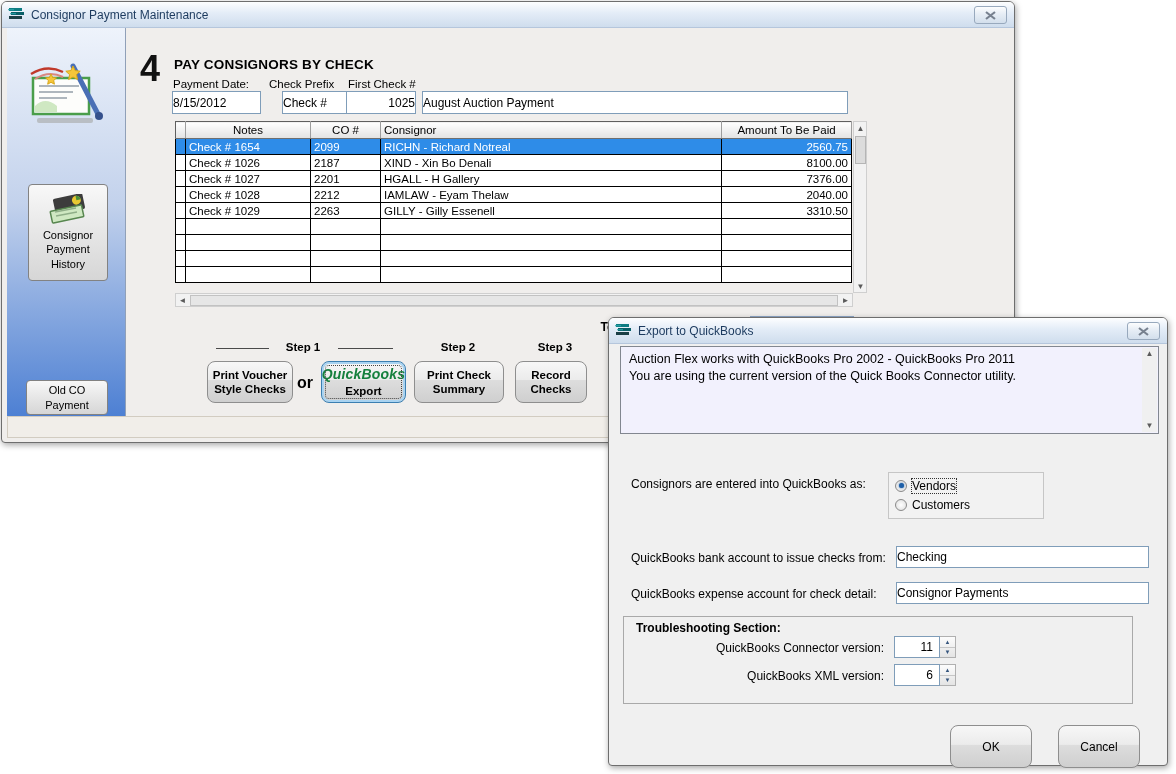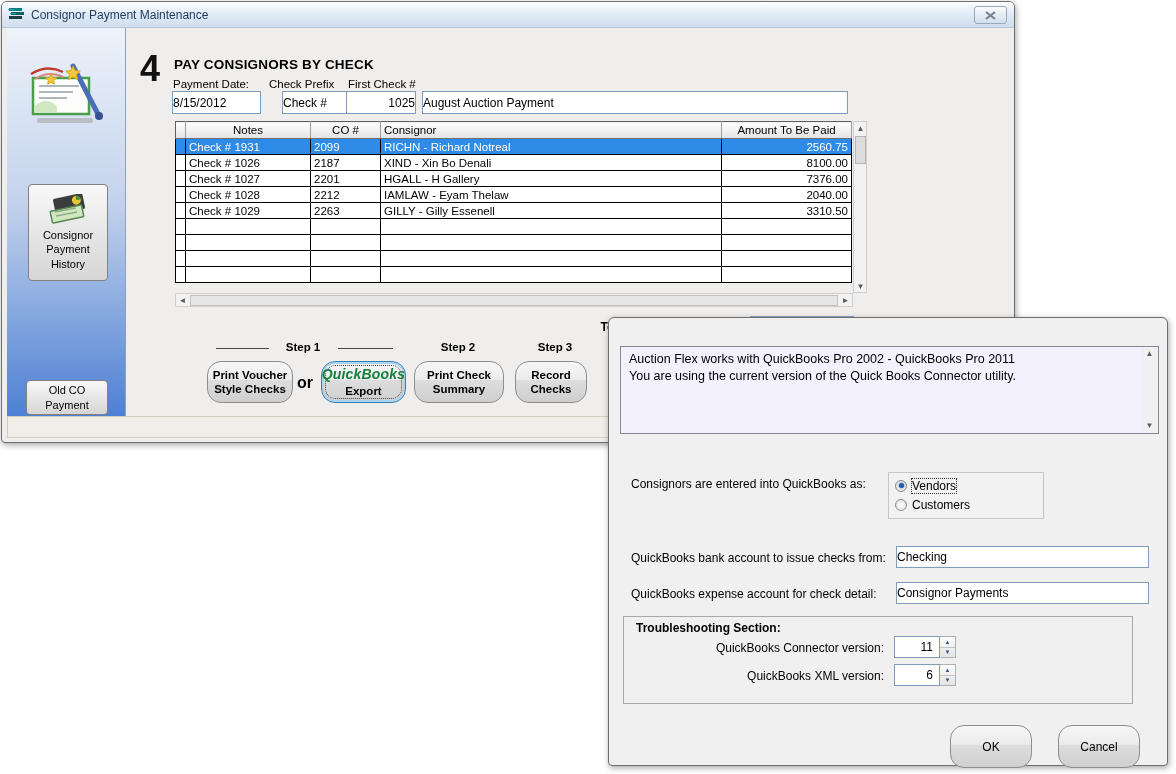--- a/index.html
+++ b/index.html
@@ -15,21 +15,21 @@
               display:flex; align-items:center; padding:0 6px; }
   .titletext { font-size:12px; color:#1c3a5e; margin-left:6px; }
   .closebtn { position:absolute; right:7px; top:4px; width:33px; height:18px;
               background:linear-gradient(#fcfdfe,#e6edf5 45%,#d3dfec);
               border:1px solid #98a9bd; border-radius:3px;
               display:flex; align-items:center; justify-content:center; cursor:pointer; }
   .closebtn svg { display:block; }
 
   
   .btn { background:linear-gradient(#f7f7f7,#ebebeb 45%,#dddddd 46%,#cfcfcf);
-         border:1px solid #8e8e8e; border-radius:14px; color:#000;
+         border:1px solid #8e8e8e; border-radius:8px; color:#000;
          display:flex; flex-direction:column; align-items:center; justify-content:center;
          text-align:center; cursor:pointer; }
   .btn.bold { font-weight:bold; }
   .btn.focused { border:1px solid #3c7fb1; box-shadow:inset 0 0 0 2px #a9d3f1;
                  outline:1px dotted #444; outline-offset:-5px; }
 
   
   .tb { border:1px solid #7f9db9; background:#fff; font-family:"Liberation Sans",sans-serif;
         font-size:12px; padding:2px 0; }
   .label { font-size:11.5px; color:#000; white-space:nowrap; }
@@ -200,21 +200,21 @@
             <th></th>
             <th>Notes</th>
             <th>CO #</th>
             <th class="lft">Consignor</th>
             <th>Amount To Be Paid</th>
           </tr>
         </thead>
         <tbody>
           <tr class="sel">
             <td></td>
-            <td>Check # 1931</td>
+            <td>Check # 1654</td>
             <td>2099</td>
             <td>RICHN - Richard Notreal</td>
             <td class="num">2560.75</td>
           </tr>
           <tr>
             <td></td>
             <td>Check # 1026</td>
             <td>2187</td>
             <td>XIND - Xin Bo Denali</td>
             <td class="num">8100.00</td>
@@ -304,20 +304,35 @@
       </div>
       <div class="btn bold actbtn" style="left:511px;width:72px">
         <span style="width:52px">Record Checks</span>
       </div>
 
       <div class="statusbar"></div>
     </div>
   </div>
 
   <div class="win" id="dialog">
+    <div class="titlebar">
+      <svg width="17" height="15" viewBox="0 0 17 15">
+        <rect x="1" y="1" width="13" height="3" fill="#0d7c82"></rect>
+        <rect x="3" y="5" width="13" height="3" fill="#0a5f68"></rect>
+        <rect x="1" y="9" width="13" height="3" fill="#1b3f46"></rect>
+        <rect x="0" y="2.2" width="6" height="1" fill="#2aa7ad"></rect>
+        <rect x="2" y="6.2" width="6" height="1" fill="#2aa7ad"></rect>
+      </svg>
+      <span class="titletext">Export to QuickBooks</span>
+      <span class="closebtn">
+        <svg width="11" height="9" viewBox="0 0 11 9">
+            <path d="M1 1 L10 8 M10 1 L1 8" stroke="#77818f" stroke-width="2.2"></path>
+          </svg>
+      </span>
+    </div>
 
     <div class="body">
       <div class="infobox">
         <div>Auction Flex works with QuickBooks Pro 2002 - QuickBooks Pro 2011</div>
         <div>You are using the current version of the Quick Books Connector utility.</div>
         <div class="infoscroll">
           <span class="sarrow">▲</span>
           <span class="sarrow">▼</span>
         </div>
       </div>

